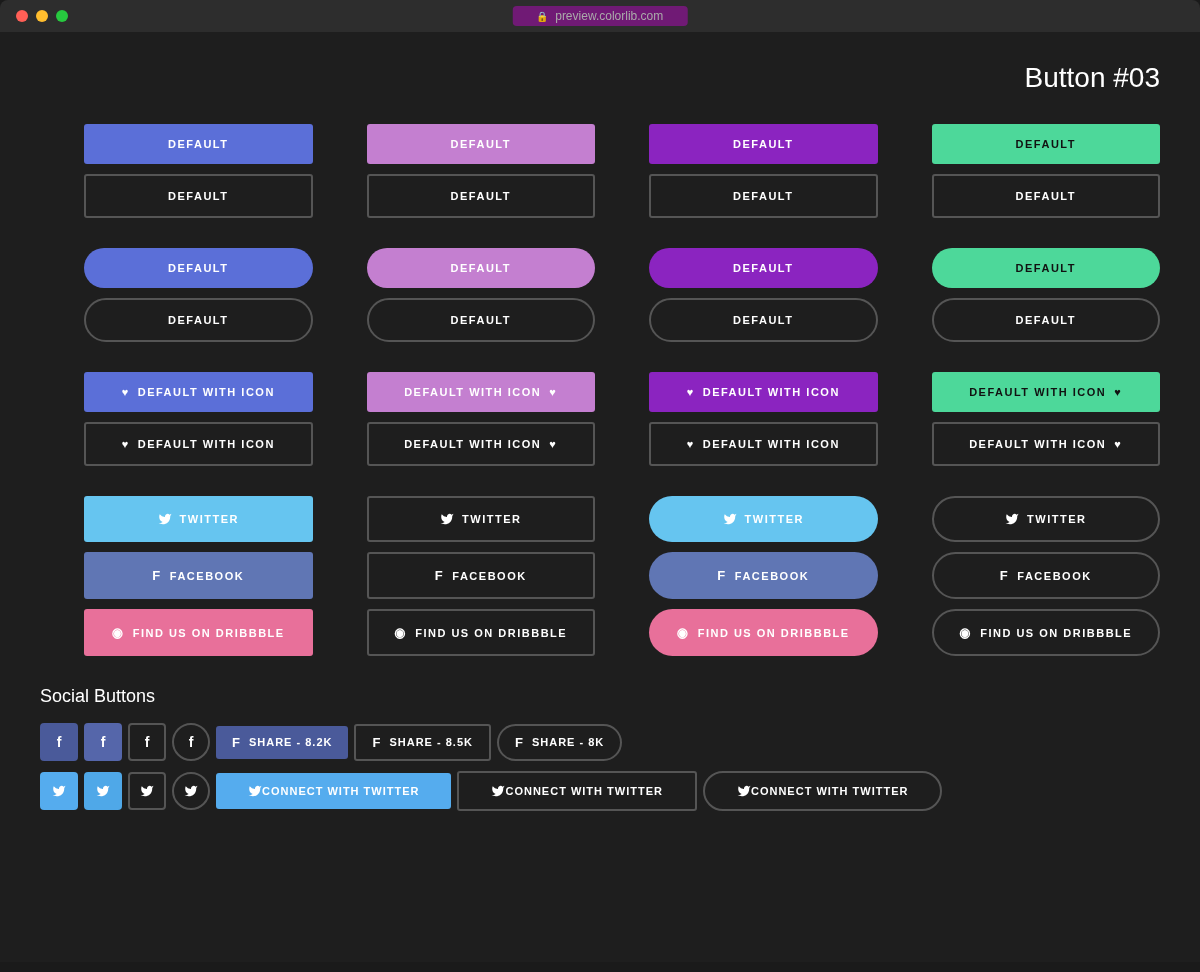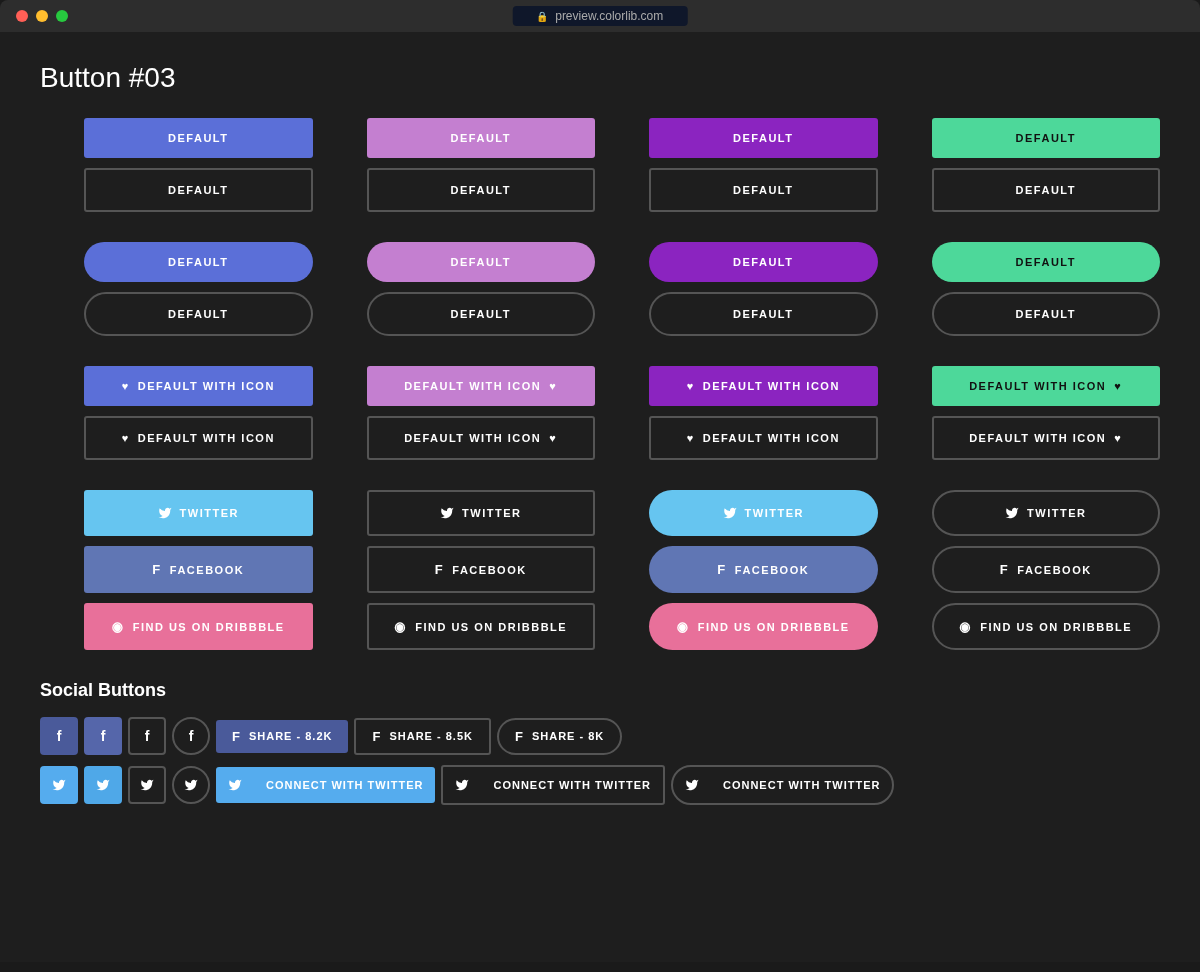--- a/index.html
+++ b/index.html
@@ -24,21 +24,21 @@
       width: 12px; height: 12px; border-radius: 50%;
       display: inline-block;
     }
     .tl-red { background: #ff5f56; }
     .tl-yellow { background: #ffbd2e; }
     .tl-green { background: #27c93f; }
     .url-bar {
       position: absolute;
       left: 50%;
       transform: translateX(-50%);
-      background: #0f172a;
+      background: #701a75;
       border-radius: 4px;
       padding: 3px 24px;
       color: #aaa;
       font-size: 12px;
       display: flex;
       align-items: center;
       gap: 6px;
     }
     .url-bar::before {
       content: '🔒';
@@ -48,21 +48,22 @@
     .window-body {
       background: #1e1e1e;
       padding: 30px 40px 40px;
       min-height: 930px;
     }
 
     h1.page-title {
       color: #ffffff;
       font-size: 28px;
       font-weight: 400;
-      margin-bottom: 24px;
+      margin-bottom: 30px;
+      text-align: right;
     }
 
     
     .section {
       margin-bottom: 30px;
     }
 
     .btn-grid {
       display: grid;
       grid-template-columns: repeat(4, 1fr);
@@ -117,21 +118,21 @@
 
     .btn.dribbble-solid { background: #e8709a; }
     .btn.dribbble-outline { background: transparent; border: 2px solid #555; color:#fff; }
     .btn.dribbble-pill { background: #e8709a; border-radius: 50px; }
     .btn.dribbble-pill-outline { background: transparent; border: 2px solid #555; color:#fff; border-radius: 50px; }
 
     
     .social-section-title {
       color: #fff;
       font-size: 18px;
-      font-weight: 700;
+      font-weight: 400;
       margin-bottom: 16px;
       margin-top: 20px;
     }
 
     .social-row {
       display: flex;
       align-items: center;
       gap: 6px;
       margin-bottom: 10px;
       flex-wrap: wrap;
@@ -172,22 +173,22 @@
       border-radius: 3px;
       color: #fff;
     }
     .share-btn.fb-share { background: #4a5a9a; }
     .share-btn.fb-share-outline { background: transparent; border: 2px solid #555; color:#fff; }
     .share-btn.fb-share-outline2 { background: transparent; border: 2px solid #555; color:#fff; }
 
     .connect-btn {
       display: inline-flex;
       align-items: center;
-      gap: 24px;
-      padding: 11px 12px;
+      gap: 0;
+      padding: 11px 32px;
       font-size: 11px;
       font-weight: 700;
       letter-spacing: 1px;
       text-transform: uppercase;
       border: none;
       cursor: pointer;
       border-radius: 3px;
       color: #fff;
     }
     .connect-btn.tw-solid { background: #55acee; }

